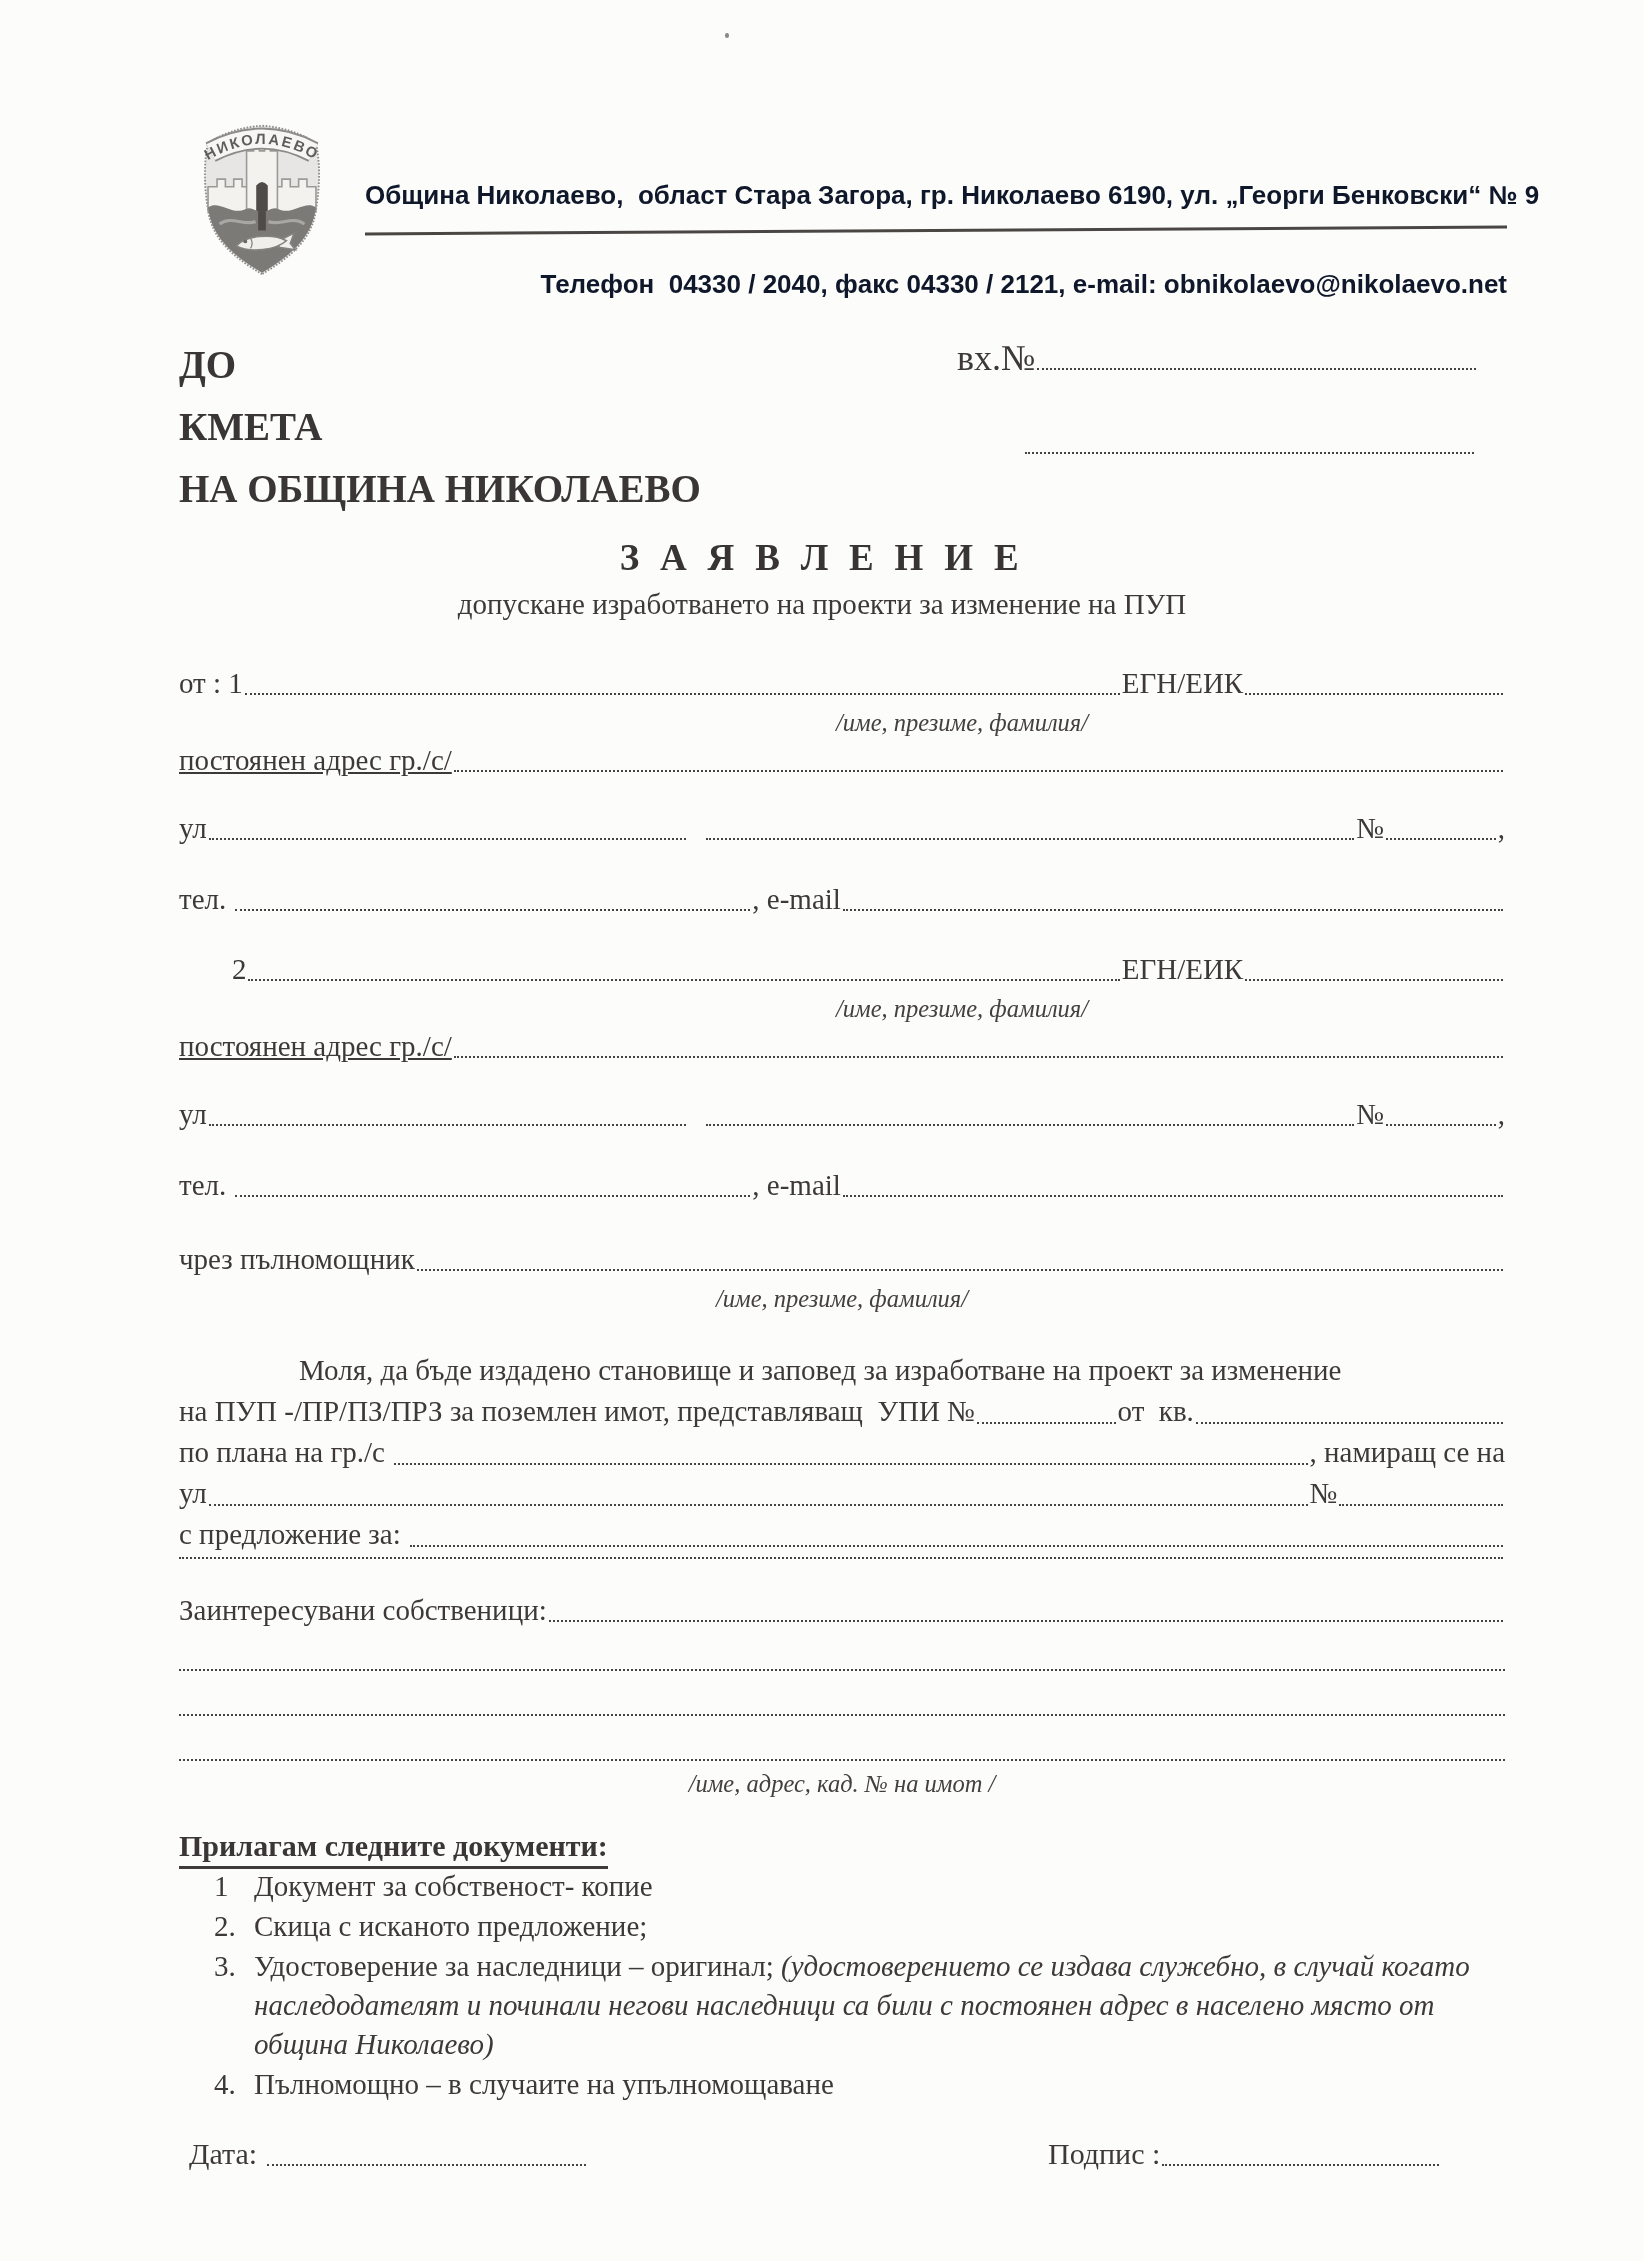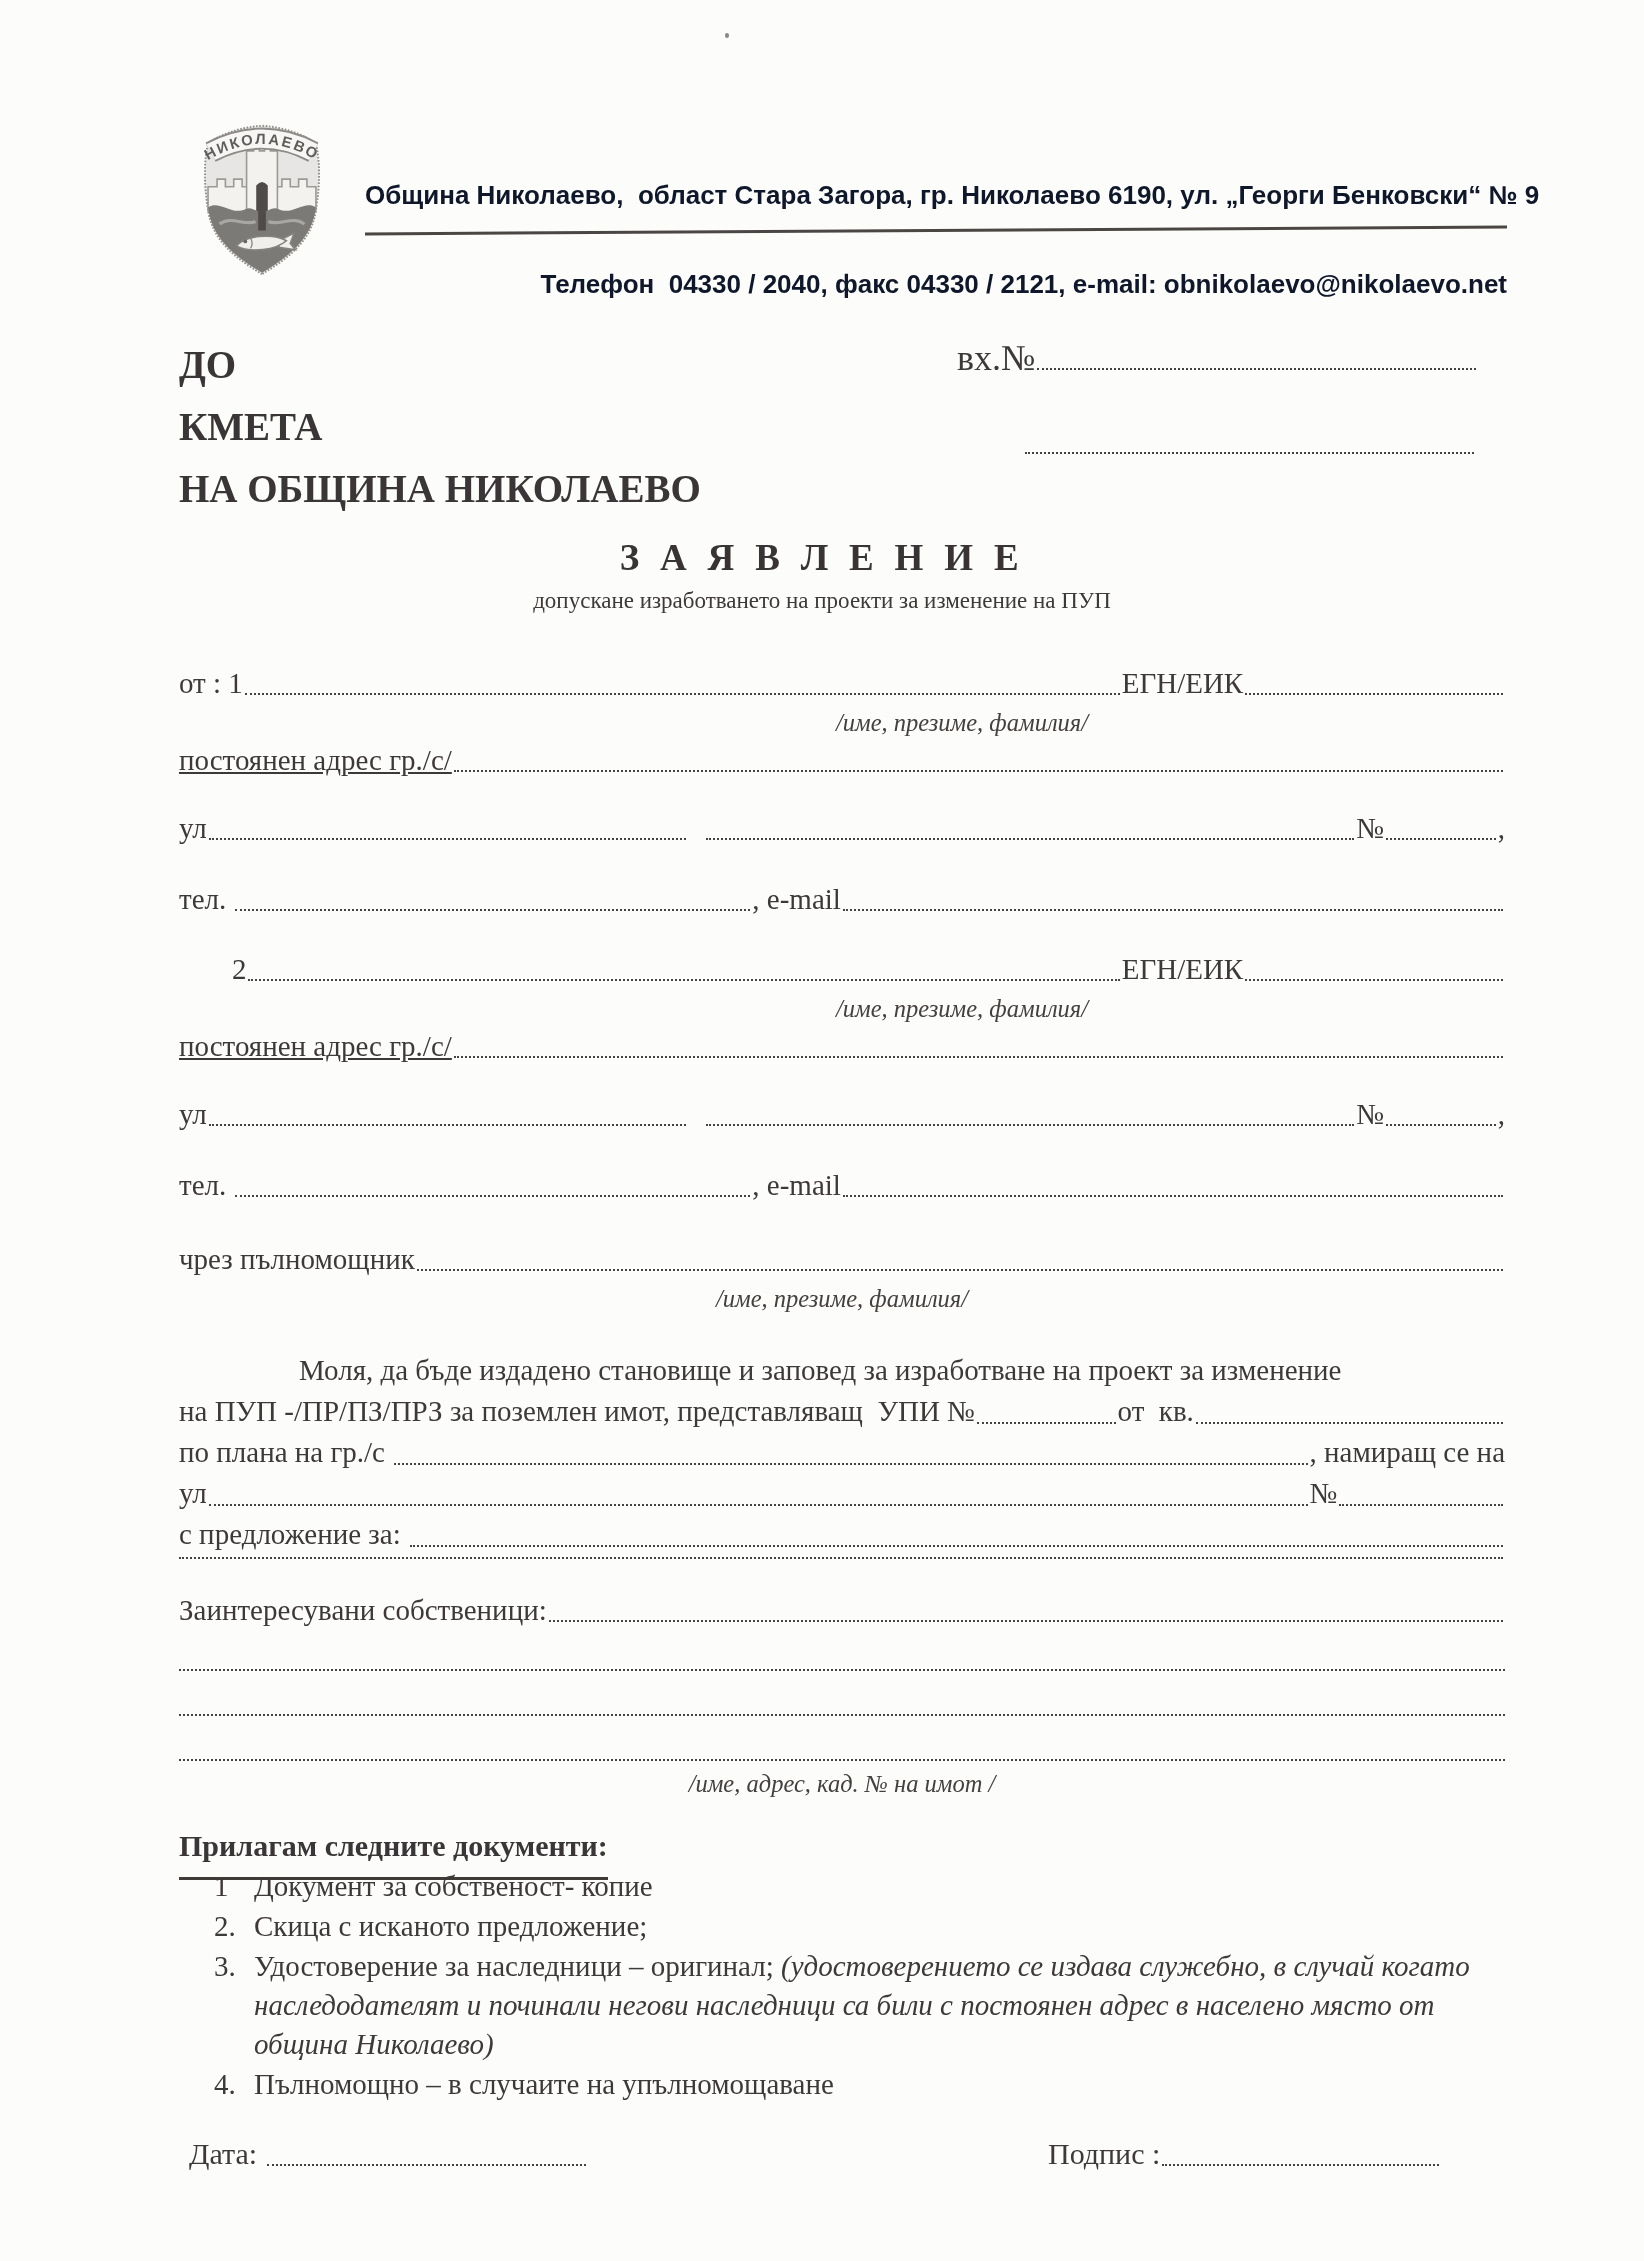--- a/index.html
+++ b/index.html
@@ -18,41 +18,41 @@
   .head-line1 { line-height:32px; }
   .head-rule  { height:3.2px; background:#4a4643; margin-top:18px; transform:rotate(-0.35deg); }
   .head-line2 { margin-top:36px; line-height:32px; }
   
   .addressee { position:absolute; left:179px; top:334px; font-weight:bold; font-size:39px; line-height:62px; color:#3a3637; }
   .entry { position:absolute; left:957px; top:340px; width:521px; font-size:36px; }
   .entry-row1 { display:flex; align-items:flex-end; line-height:36px; }
   .entry-line2 { margin:76px 3.9px 0 68px; height:0; border-bottom:2.6px dotted #46423f; }
   
   .title    { position:absolute; left:0; top:536px; width:1644px; text-align:center; font-size:37px; font-weight:bold; letter-spacing:5.8px; color:#383435; }
-  .subtitle { position:absolute; left:0; top:588px; width:1644px; text-align:center; font-size:23px; }
+  .subtitle { position:absolute; left:0; top:588px; width:1644px; text-align:center; font-size:29px; }
   
   .fb { position:absolute; left:179px; top:652px; width:1326px; font-size:29px; }
   .frow { display:flex; align-items:flex-end; line-height:35px; }
   .dots { flex:1 1 auto; min-width:19.3px; border-bottom:2.6px dotted #46423f; margin:0 1.9px 6.4px 1.9px; }
   .dots-fix { flex:0 0 auto; }
   .sp26 { flex:0 0 17px; }
   .hint { font-style:italic; font-size:24.5px; line-height:31px; color:#44403e; }
   .hint-indent { margin-left:240px; }
   .hint-center { text-align:center; }
   .mt2{margin-top:6px;text-align:center;} .mt8{margin-top:5.2px;text-decoration:underline;} .mt12{margin-top:7.7px;}
   .mt22{margin-top:14px;} .mt44{margin-top:28px;} .mt46{margin-top:38px;}
   .mt52{margin-top:33px;} .mt54{margin-top:35px;} .mt56{margin-top:36px;} .mt60{margin-top:39px;}
   .indent2 { margin-left:53px; }
   .req-text { text-indent:120px; line-height:37px; }
   .req-row { display:flex; align-items:flex-end; line-height:37px; margin-top:3.9px; }
   .dotline { height:30px; border-bottom:2.3px dotted #46423f; }
   .dl-gap { margin-top:10.3px; }
   
   .docs-heading { margin-top:27px; font-weight:bold; font-size:30px; line-height:39px; color:#3a3637; }
-  .docs-heading .u { border-bottom:3.9px solid #3f3b38; padding-bottom:15px; }
+  .docs-heading .u { border-bottom:3.9px solid #3f3b38; padding-bottom:4px; }
   .doc-item { display:flex; line-height:39px; margin-top:1.3px; }
   .doc-num  { flex:0 0 40px; margin-left:35px; }
   .doc-text { flex:1; padding-right:19.3px; }
   .doc-text i { font-style:italic; }
   
   .foot-date { position:absolute; left:189px; top:2136px; width:399px; display:flex; align-items:flex-end; font-size:30px; line-height:36px; }
   .foot-sign { position:absolute; left:1048px; top:2136px; width:393px; display:flex; align-items:flex-end; font-size:30px; line-height:36px; }
   .speck { position:absolute; left:725px; top:33px; width:3.9px; height:4.5px; border-radius:50%; background:#8b8987; }
 </style>
 </head>

